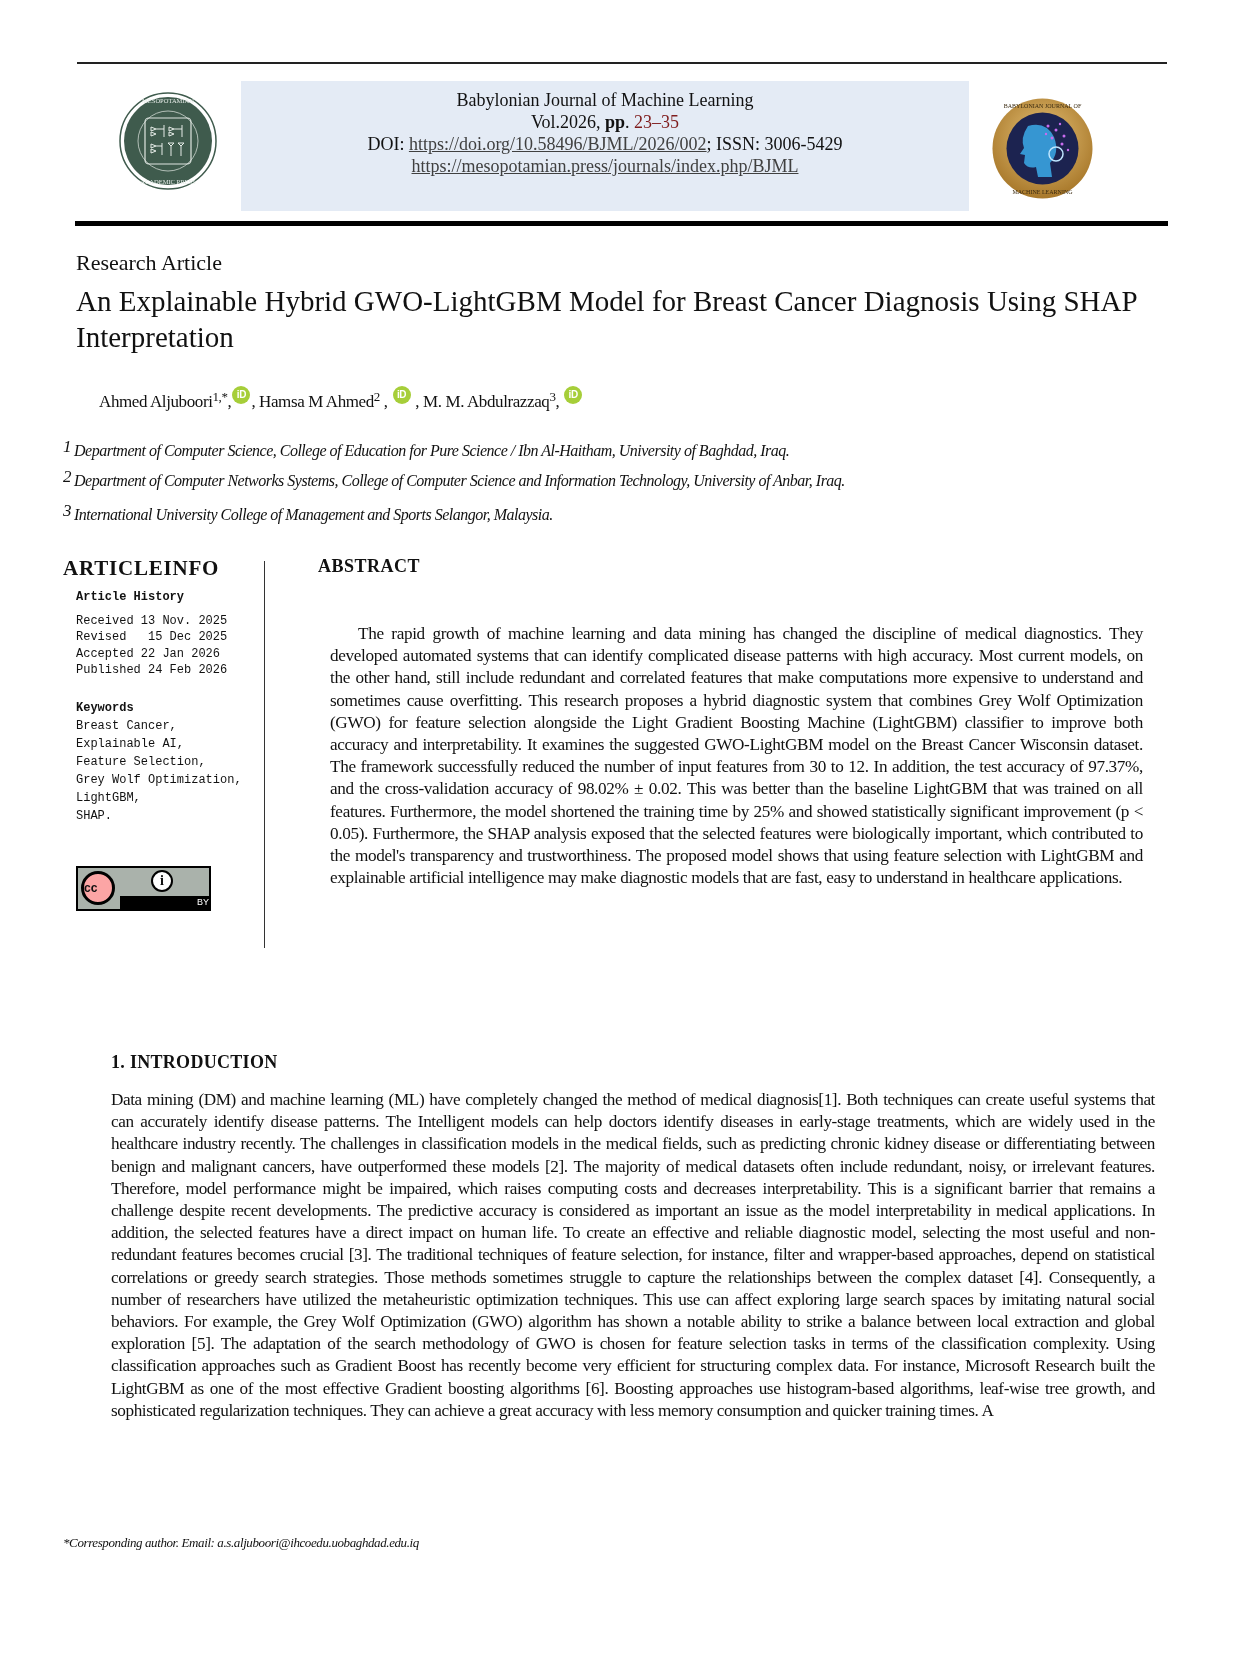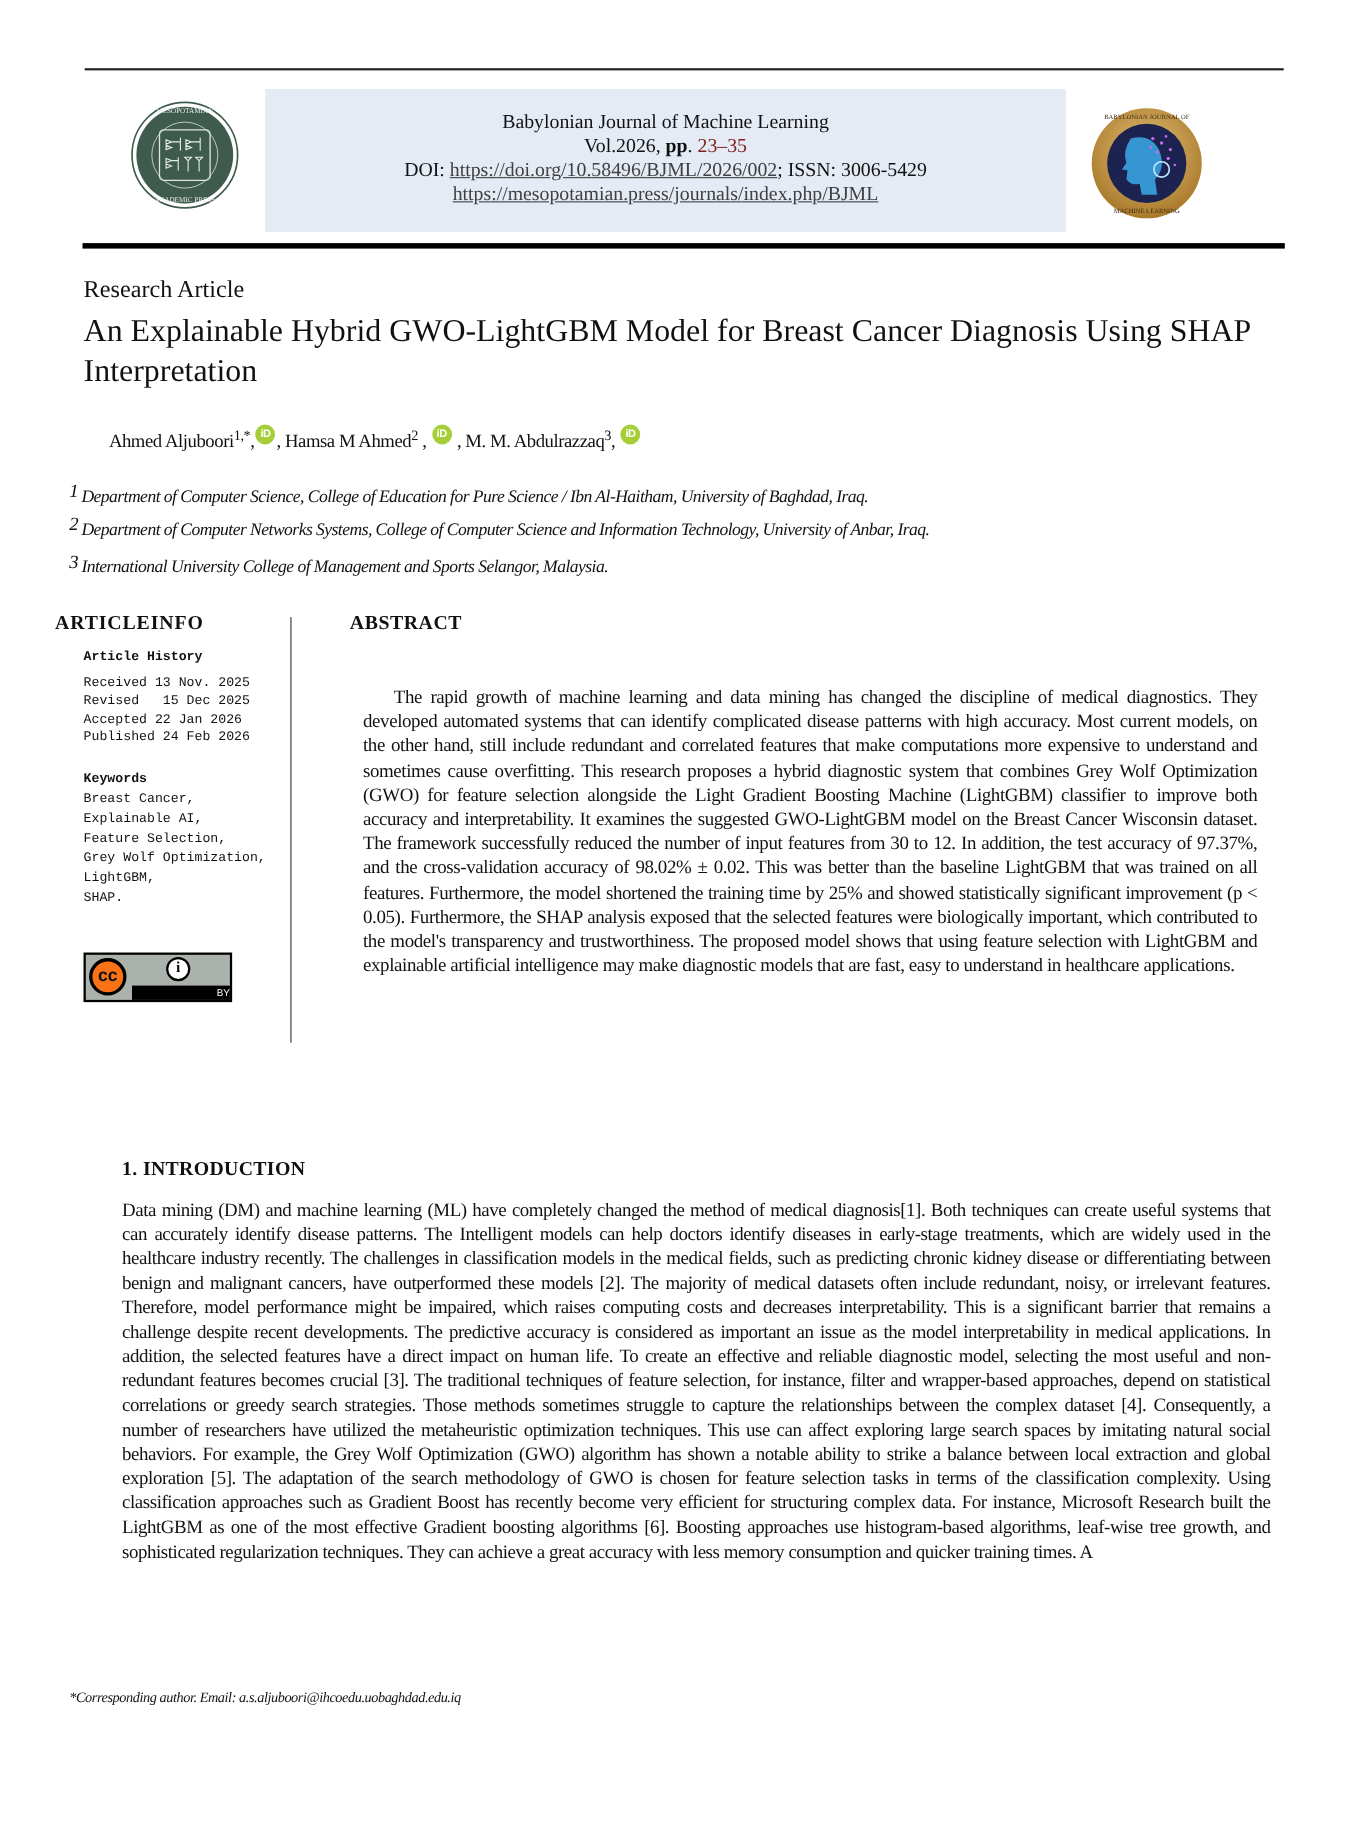--- a/index.html
+++ b/index.html
@@ -8,46 +8,46 @@
   .abs { position: absolute; }
 
   .rule-top { left: 77px; top: 62px; width: 1090px; height: 2px; background: #222; }
   .rule-bottom { left: 75px; top: 221px; width: 1093px; height: 5px; background: #000; }
 
   .logo-left { left: 118px; top: 91px; width: 100px; height: 100px; }
   .logo-right { left: 990px; top: 96px; width: 105px; height: 105px; }
 
   .header-box { left: 241px; top: 81px; width: 728px; height: 130px; background: #e4ebf5;
                 text-align: center; font-size: 18px; line-height: 22px; }
-  .header-box .inner { padding-top: 18px; }
+  .header-box .inner { padding-top: 8px; }
   .link { color: #404040; text-decoration: underline; }
   .blue { color: #7f1d1d; }
 
   .article-type { left: 76px; top: 250px; font-size: 22px; }
   .title { left: 76px; top: 283px; width: 1100px; font-size: 29px; line-height: 36px; }
 
   .authors { left: 76px; top: 386px; font-size: 17px; letter-spacing: -0.4px; margin-left: 23px; }
   .authors sup { font-size: 13px; vertical-align: 6px; }
   .orcid { display: inline-block; width: 18px; height: 18px; border-radius: 50%; background: #a6ce39;
            color: #fff; font-family: "Liberation Sans", sans-serif; font-size: 10px; font-weight: bold;
            line-height: 18px; text-align: center; vertical-align: 9px; margin: 0 1px; }
 
   .affil { left: 63px; font-size: 16px; font-style: italic; letter-spacing: -0.5px; }
   .affil .num { font-size: 17px; vertical-align: 4px; margin-right: 3px; }
 
-  .info-head { left: 50px; top: 556px; font-size: 18px; font-weight: bold; letter-spacing: 0.8px; }
+  .info-head { left: 63px; top: 556px; font-size: 21px; font-weight: bold; letter-spacing: 0.8px; }
   .info-block { left: 76px; font-size: 12px; line-height: 16.5px; font-family: Liberation Mono, monospace; }
   .info-block .bold { font-weight: bold; }
   .divider { left: 264px; top: 561px; width: 1px; height: 387px; background: #333; }
 
   .cc-badge { left: 76px; top: 866px; width: 135px; height: 45px; background: #aab2ab; border: 2px solid #000;
               box-sizing: border-box; }
   .cc-badge .cc { position: absolute; left: 3px; top: 3px; width: 34px; height: 34px; border-radius: 50%;
-                  background: #f97316; border: 3px solid #000; box-sizing: border-box;
-                  font-family: "Liberation Sans", sans-serif; font-weight: bold; font-size: 16px; line-height: 28px; text-align: center; }
+                  background: #fca5a5; border: 3px solid #000; box-sizing: border-box;
+                  font-family: "Liberation Sans", sans-serif; font-weight: bold; font-size: 12px; line-height: 28px; }
   .cc-badge .by-icon { position: absolute; left: 73px; top: 2px; width: 22px; height: 22px; border-radius: 50%;
                        background: #fff; border: 2px solid #000; box-sizing: border-box;
                        font-family: "Liberation Serif", serif; font-weight: bold; font-size: 14px; line-height: 18px; text-align: center; }
   .cc-badge .by-bar { position: absolute; left: 42px; bottom: 0; width: 89px; height: 13px; background: #000;
                       color: #fff; font-family: "Liberation Sans", sans-serif; font-size: 9px; line-height: 13px; text-align: right; }
 
   .abstract-head { left: 318px; top: 556px; font-size: 18px; font-weight: bold; letter-spacing: 0.5px; }
   .abstract-body { left: 318px; top: 611px; width: 837px; font-size: 17.2px; line-height: 22.2px;
                    text-align: justify; letter-spacing: -0.35px; }
   .abstract-body p { margin: 12px; text-indent: 28px; }

